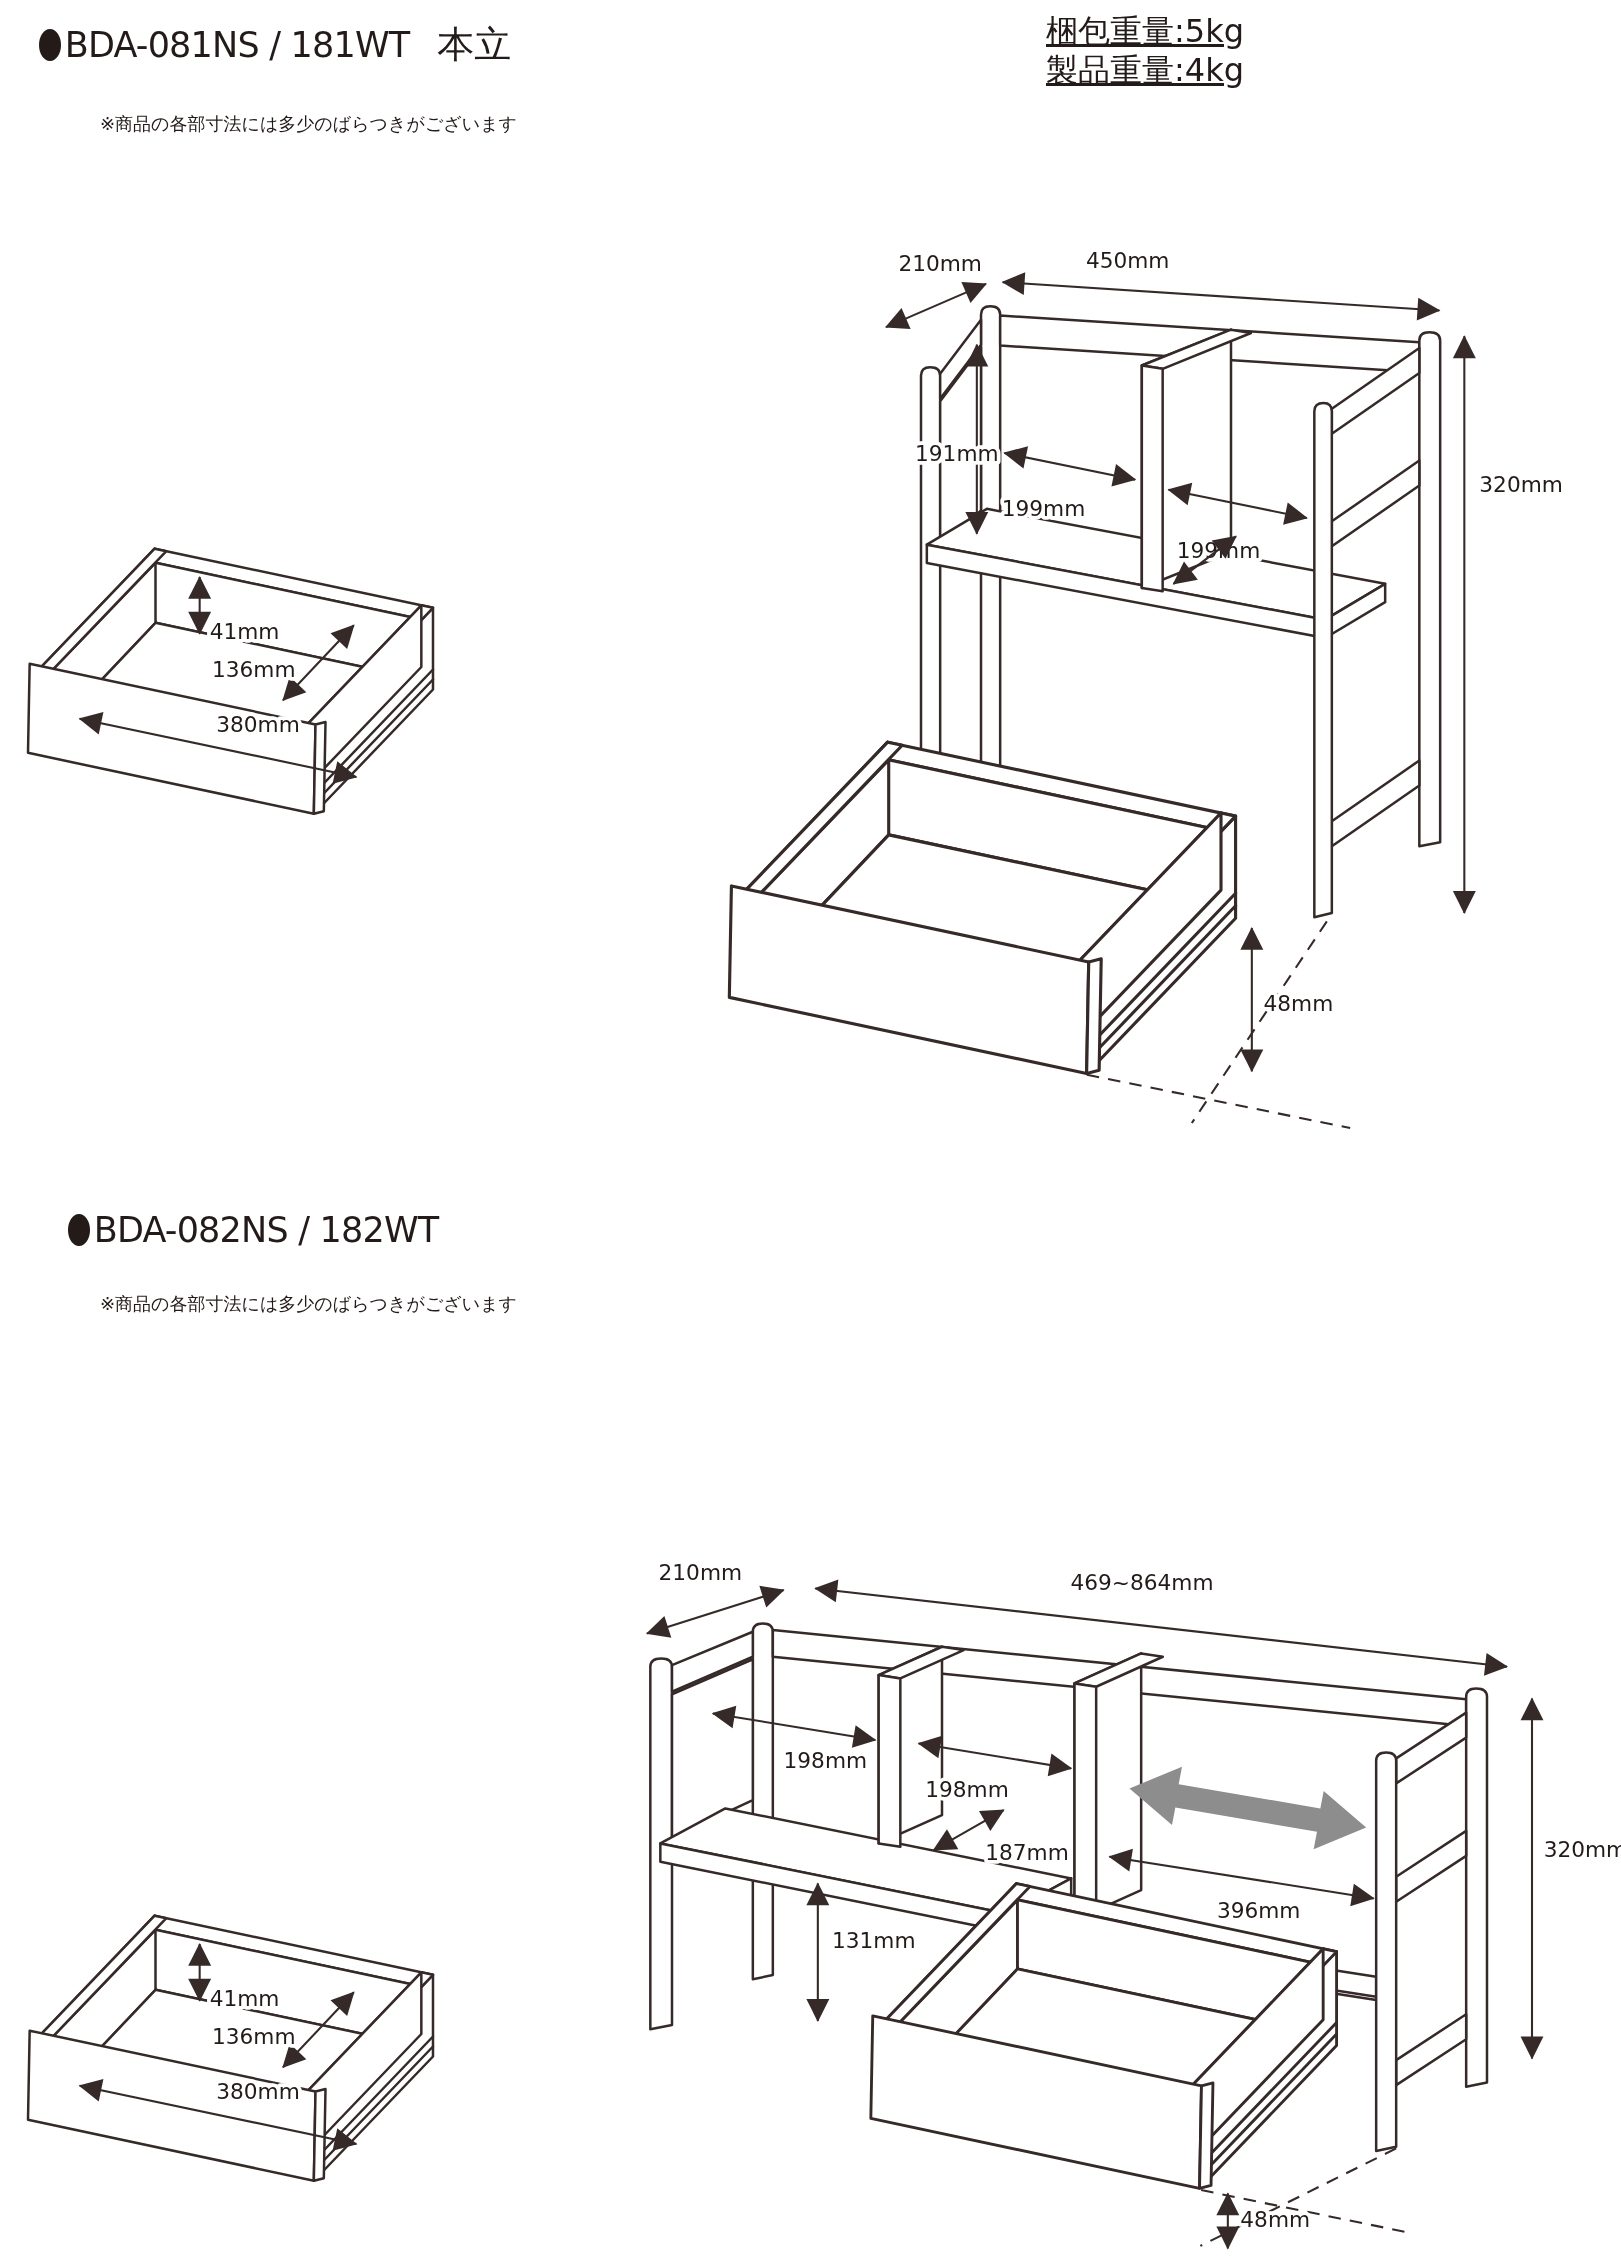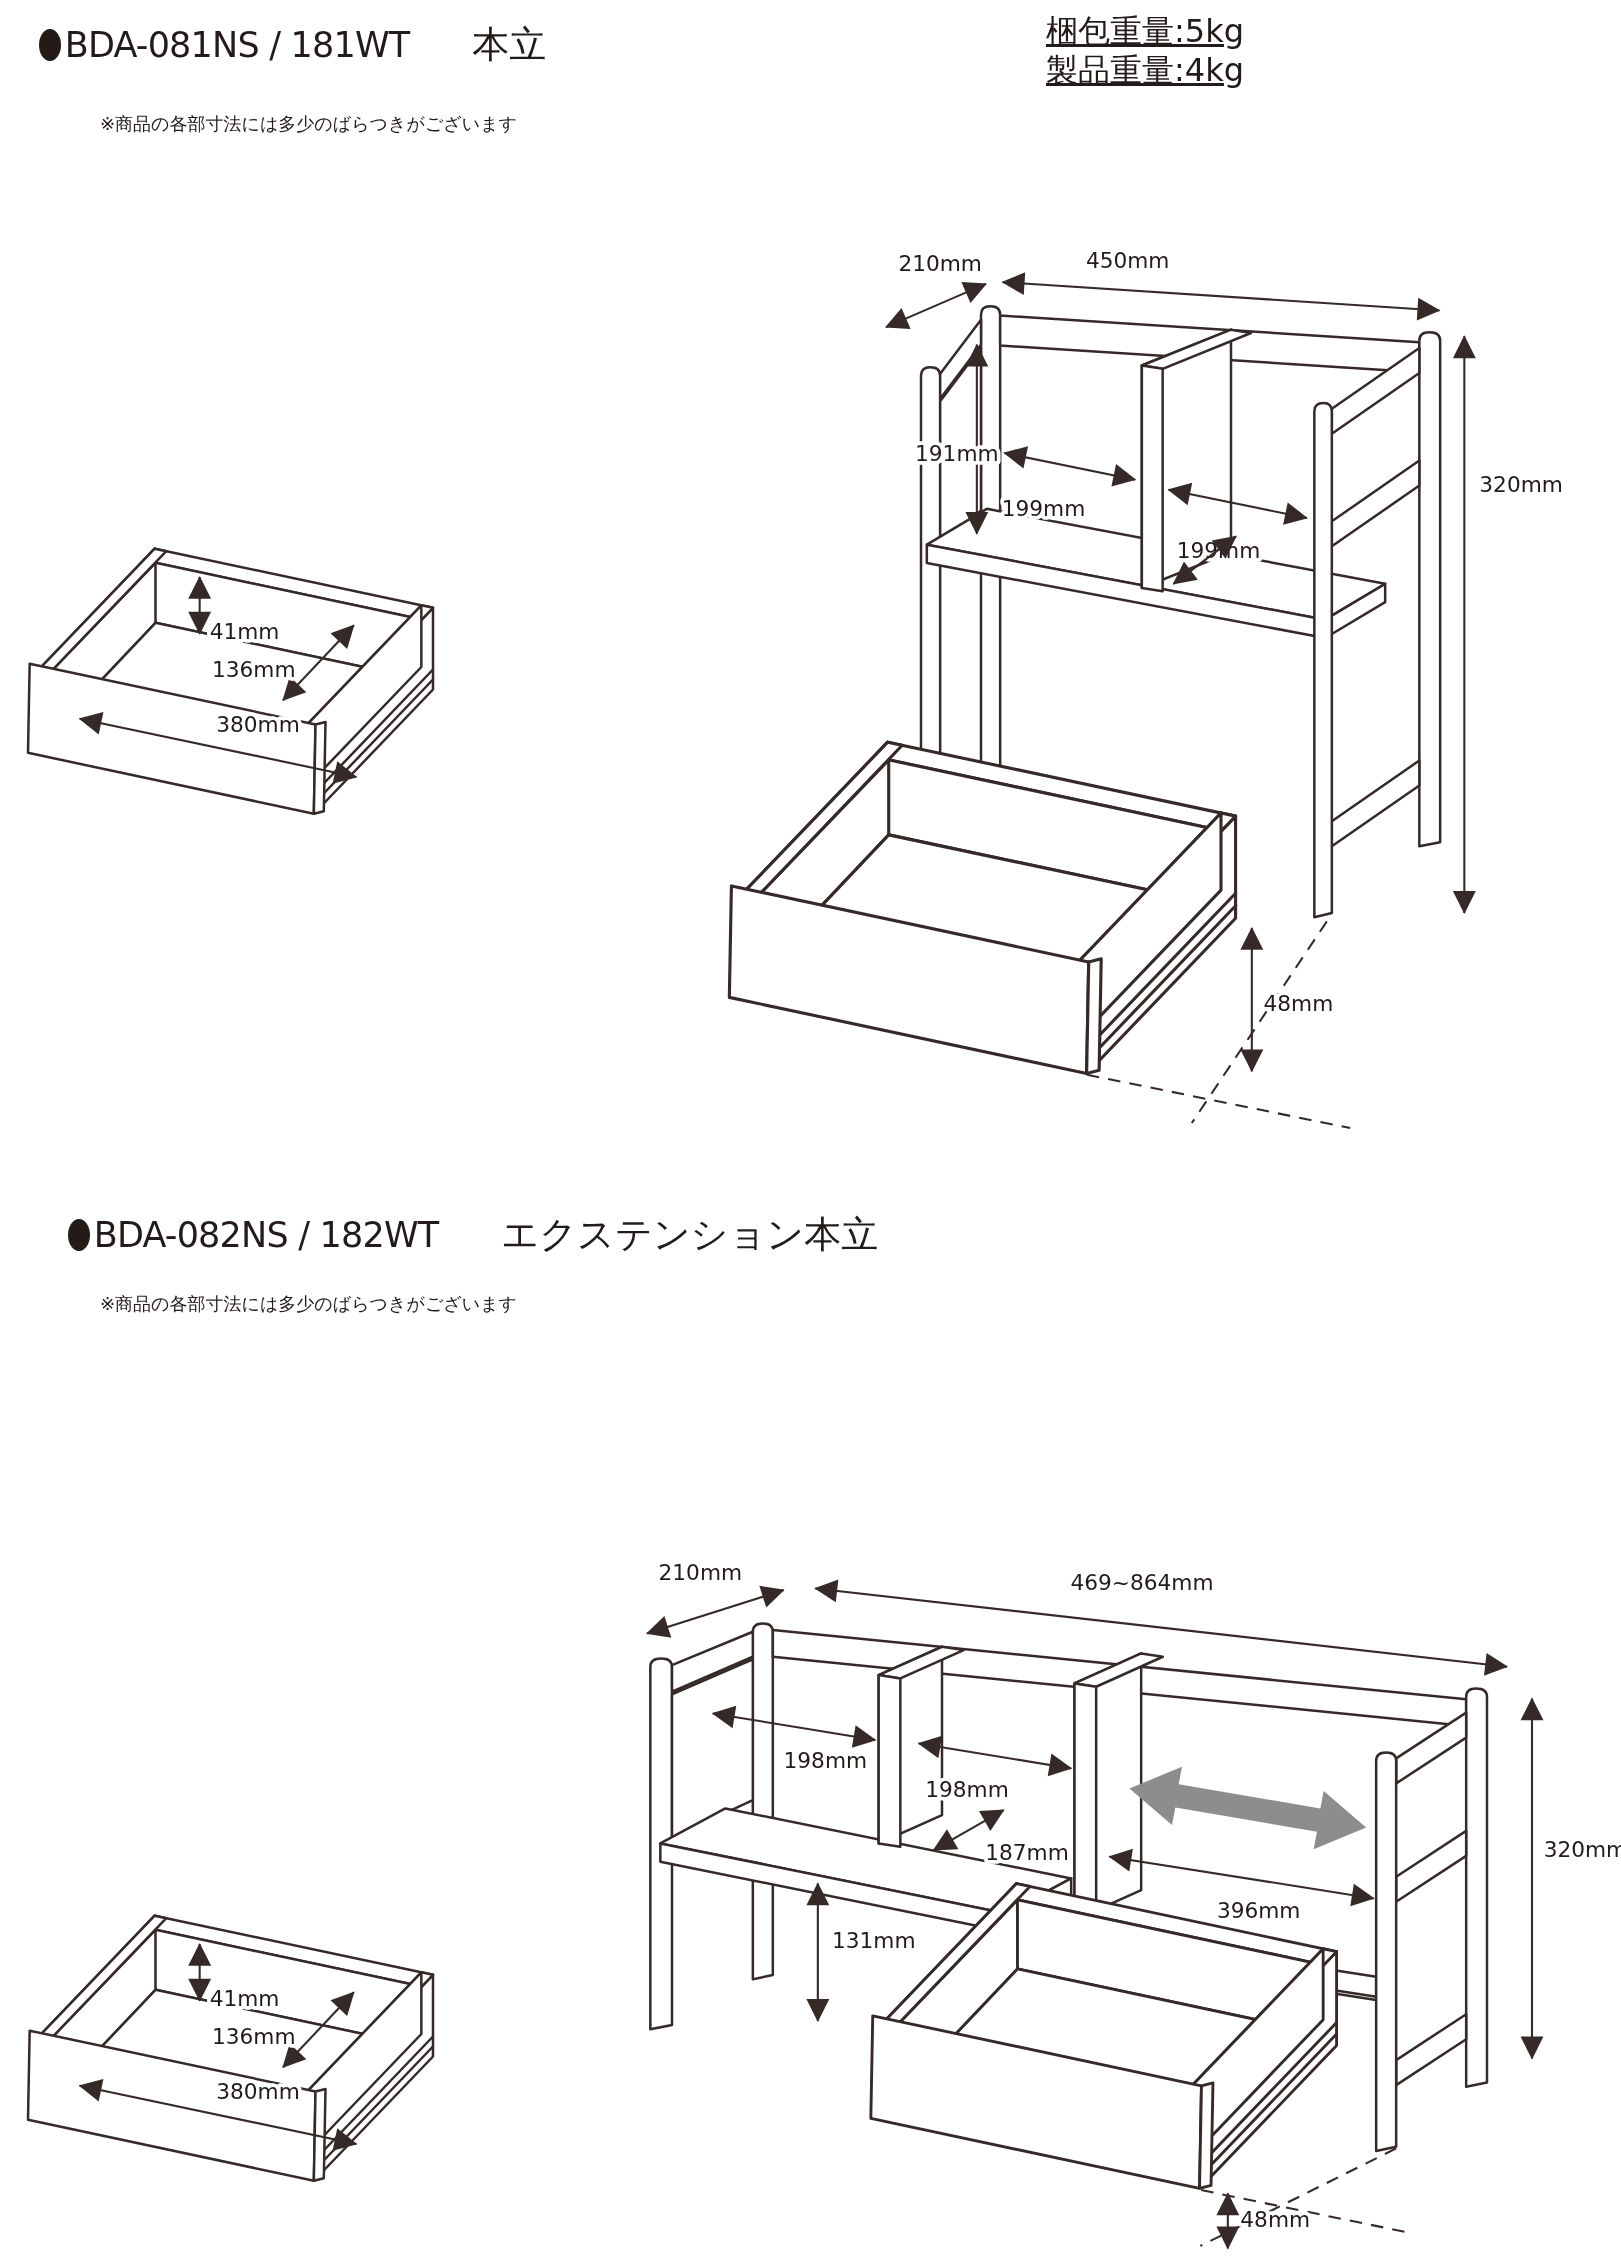--- a/index.html
+++ b/index.html
@@ -1,21 +1,21 @@
 <!DOCTYPE html>
 <html style="font-size:13.3px"><head>
 <meta charset="utf-8">
 <style>
   html,body{margin:0;padding:0;background:#fff;}
   #page{position:relative;width:1622px;height:2261px;background:#ffffff;overflow:hidden;
         font-family:"DejaVu Sans",sans-serif;color:#231b19;}
   .titlerow{position:absolute;display:flex;align-items:center;gap:4px;}
   .bullet{width:21.7px;height:32px;border-radius:50%;background:#241a17;flex:0 0 auto;}
   .title-code{font-size:35px;letter-spacing:-0.8px;white-space:nowrap;}
-  .title-name{font-size:37px;margin-left:59px;white-space:nowrap;}
+  .title-name{font-size:37px;margin-left:24px;white-space:nowrap;}
   .weights{position:absolute;font-size:32px;line-height:1.22;white-space:nowrap;}
   .note{position:absolute;font-size:18px;white-space:nowrap;}
   svg{position:absolute;overflow:visible;}
   .pt{fill:#ffffff;stroke:#352a28;stroke-width:3;stroke-linejoin:round;stroke-linecap:round;}
   .ln{fill:none;stroke:#352a28;stroke-width:3;stroke-linecap:round;}
   .dim{fill:none;stroke:#352a28;stroke-width:2.5;}
   .dsh{fill:none;stroke:#352a28;stroke-width:2.5;stroke-dasharray:15 11;}
   .lbl{font:26px "DejaVu Sans",sans-serif;fill:#231b19;paint-order:stroke;stroke:#ffffff;
        stroke-width:9;stroke-linejoin:round;}
 </style>
@@ -148,21 +148,20 @@
     </g>
     <g>
       <line class="dim" x1="602" y1="828" x2="602" y2="1000" marker-start="url(#ah2)" marker-end="url(#ah2)"></line>
       <text class="lbl" x="616" y="928">48mm</text>
     </g>
   </svg>
 
   <div class="titlerow" style="left:68px;top:1210px;align-items:center;">
     <span class="bullet"></span>
     <span class="title-code">BDA-082NS / 182WT</span>
-    <span class="title-name">エクステンション本立</span>
   </div>
 
 
   <div class="note" style="left:100px;top:1292px;">※商品の各部寸法には多少のばらつきがございます</div>
 
   <svg style="left:8.3px;top:1784px;" width="500" height="425" viewBox="0 0 600 510">
     <defs>
       <marker id="ah3" viewBox="0 0 12 12" refX="11" refY="6" markerWidth="12" markerHeight="12" orient="auto-start-reverse">
         <path d="M0.5,0.5 L11.5,6 L0.5,11.5 Z" fill="#352a28"></path>
       </marker>

